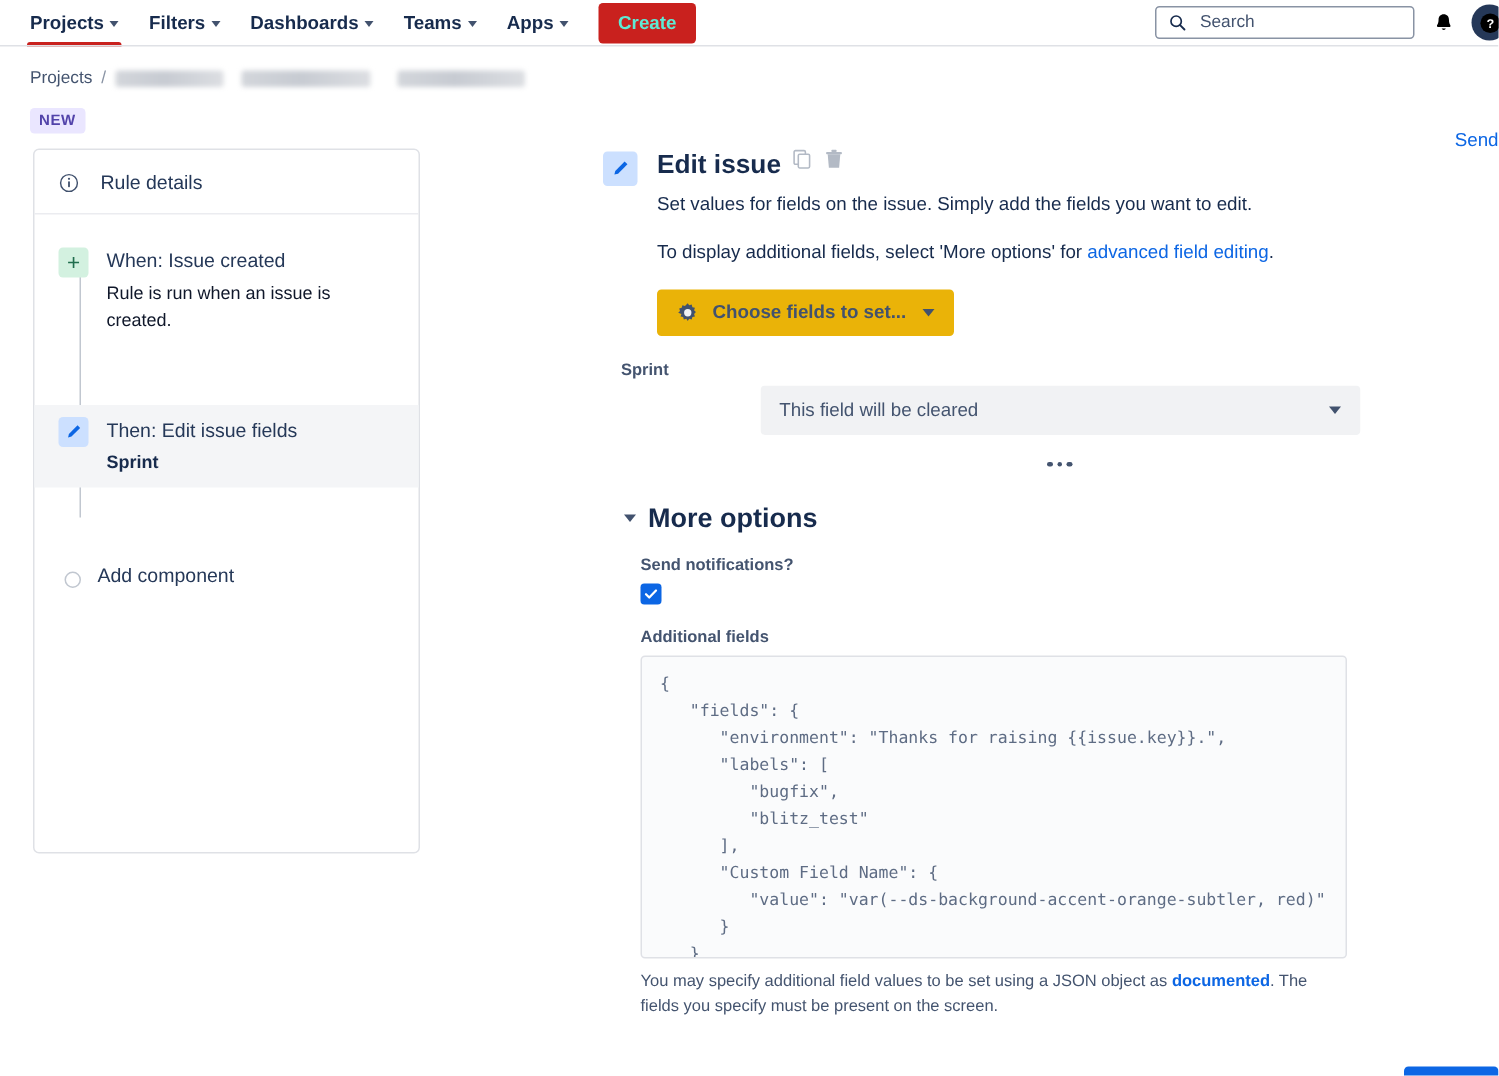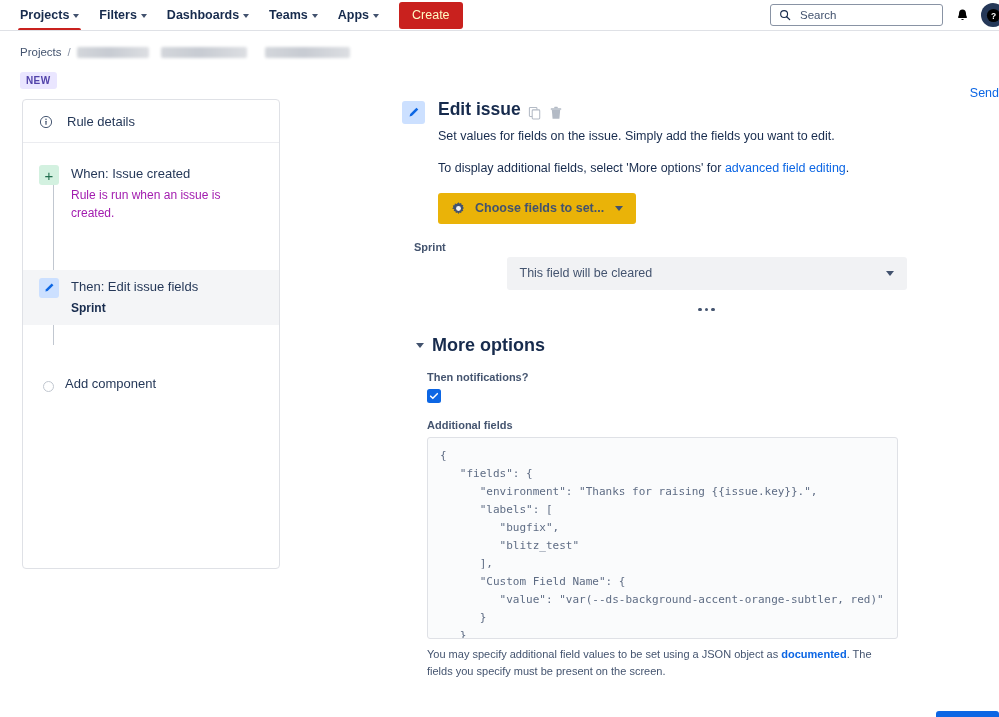--- a/index.html
+++ b/index.html
@@ -33,21 +33,21 @@
   .nav-item.active::after {
     content: ""; position: absolute; left: 8px; right: 8px; bottom: -1px;
     height: 3px; background: #C9211E; border-radius: 2px 2px 0 0;
   }
   .chev {
     width: 0; height: 0; border-left: 3.5px solid transparent;
     border-right: 3.5px solid transparent; border-top: 4px solid #42526E;
     display: inline-block; margin-top: 2px;
   }
   .create-btn {
-    background: #C9211E; color: #fef9c3; font-size: 12.5px; font-weight: normal;
+    background: #C9211E; color: #5eead4; font-size: 12.5px; font-weight: bold;
     border: none; border-radius: 3px; padding: 6px 13px; margin-left: 10px;
     cursor: pointer; line-height: 1.2;
   }
   .nav-right {
     position: absolute; right: 0; top: 0; height: 30px;
     display: flex; align-items: center; gap: 8px; padding-right: 2px;
   }
   .search-box {
     width: 173px; height: 22px; border: 1px solid #8993A4; border-radius: 3px;
     display: flex; align-items: center; gap: 7px; padding: 0 8px;
@@ -132,33 +132,33 @@
     position: relative; z-index: 2;
   }
   .node-icon.trigger { background: #D3F1E0; color: #216E4E; font-size: 15px; line-height: 1;}
   .node-icon.action { background: #CCE0FF; }
   .node-icon.add {
     background: #fff; border: 1.5px solid #C1C7D0; border-radius: 50%;
     width: 11px; height: 11px; margin-left: 4px; margin-top: 4px;
   }
   .node-body { padding-top: 0px; }
   .node-title { font-size: 13px; color: #253858; line-height: 1.45; }
-  .node-sub { font-size: 12px; color: #a21caf; margin-top: 2px; line-height: 1.5; }
+  .node-sub { font-size: 12px; color: #0f172a; margin-top: 2px; line-height: 1.5; }
   .node-sub.bold { font-weight: bold; color: #172B4D; }
   .rule-node.add-row { margin-top: 42px; align-items: center; }
 
   
   .detail { flex: 1; padding: 0 0 0 122px; position: relative; }
   .detail-head { display: flex; align-items: flex-start; gap: 13px; }
   .head-icon {
     width: 23px; height: 23px; border-radius: 3px; background: #CCE0FF;
     display: flex; align-items: center; justify-content: center; flex: none;
     margin-top: 2px;
   }
-  .head-title-row { display: flex; align-items: flex-end; gap: 7px; }
+  .head-title-row { display: flex; align-items: flex-start; gap: 7px; }
   .head-title { font-size: 17.5px; font-weight: bold; color: #172B4D; }
   .desc { font-size: 12.5px; color: #172B4D; margin-top: 7px; line-height: 1.5; }
   .desc.second { margin-top: 13px; }
   .desc a { color: #0C66E4; text-decoration: none; cursor: pointer; }
 
   .choose-fields {
     margin-top: 15px; display: inline-flex; align-items: center; gap: 9px;
     background: #eab308; border: none; border-radius: 3px;
     padding: 8px 13px; font-size: 12.5px; font-weight: bold; color: #42526E;
     cursor: pointer;
@@ -392,21 +392,21 @@
         </div>
       </div>
     </div>
 
     <div class="more-options">
       <span class="chev-dark"></span>
       <span>More options</span>
     </div>
 
     <div class="sub-section">
-      <div class="field-label">Then notifications?</div>
+      <div class="field-label">Send notifications?</div>
       <div class="checkbox-row">
         <span class="cbox">
           <svg width="10" height="10" viewBox="0 0 12 12">
             <polyline points="2,6.2 4.6,8.8 10,3.2" fill="none" stroke="#fff" stroke-width="1.8" stroke-linecap="round" stroke-linejoin="round"></polyline>
           </svg>
         </span>
       </div>
 
       <div class="addl-label">Additional fields</div>
       <div class="code-box">{

